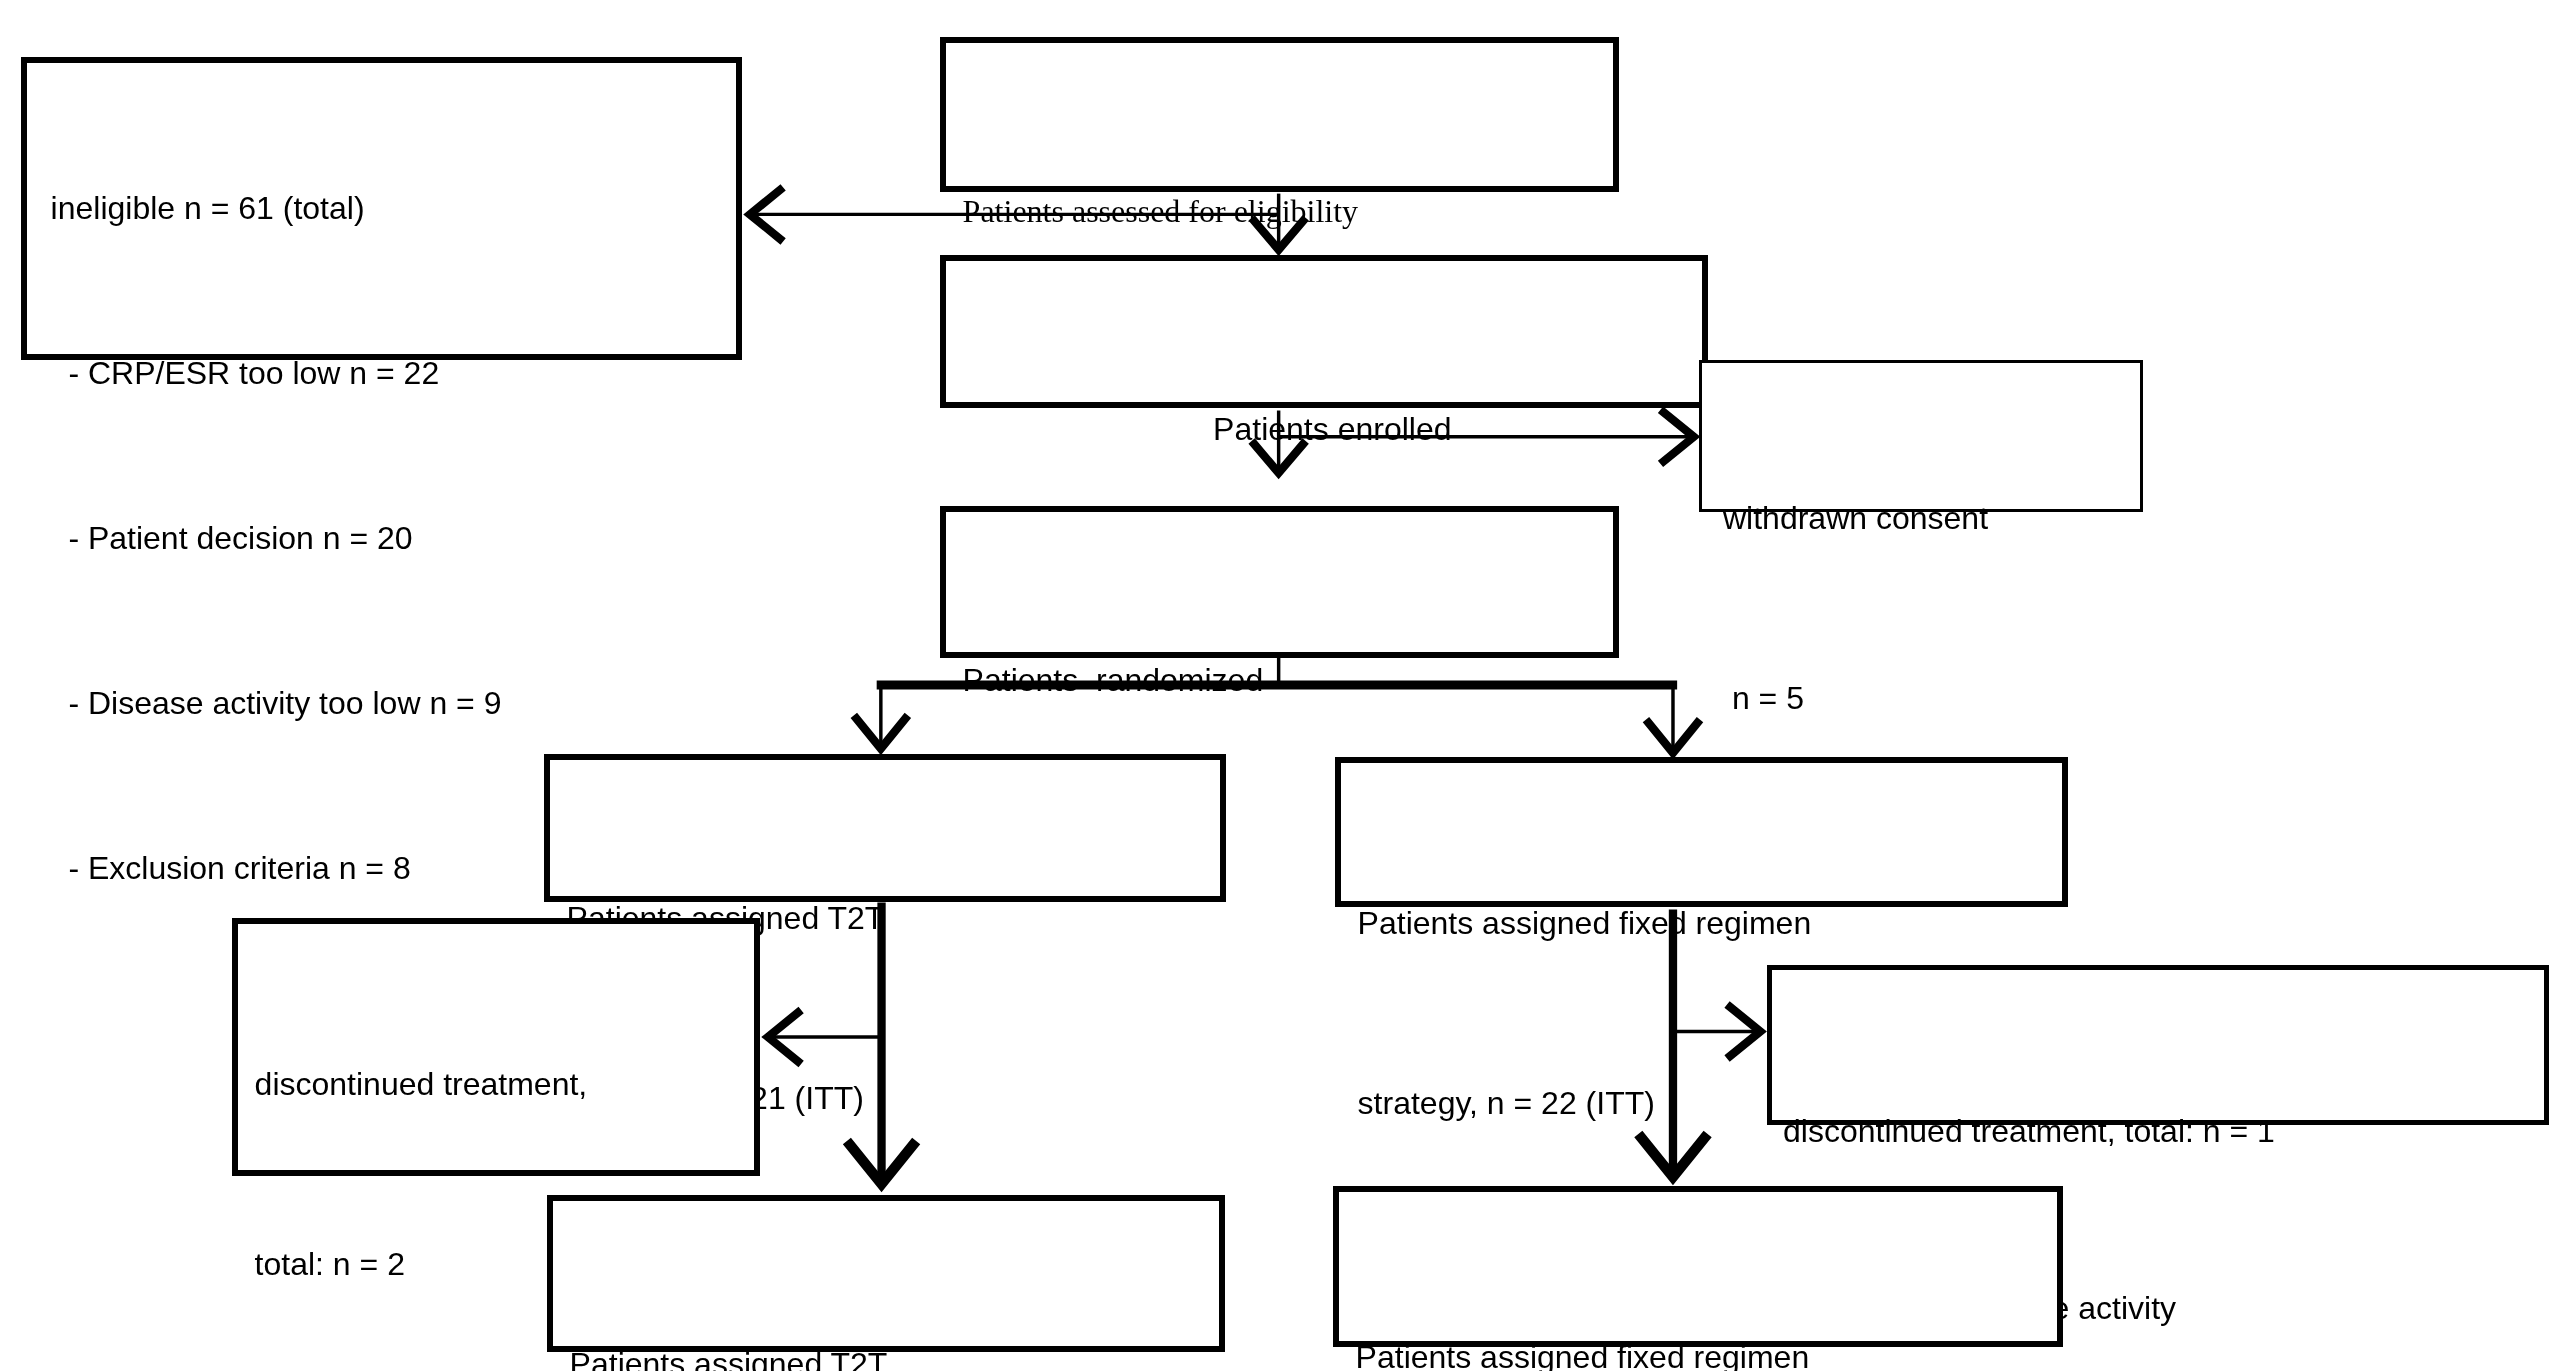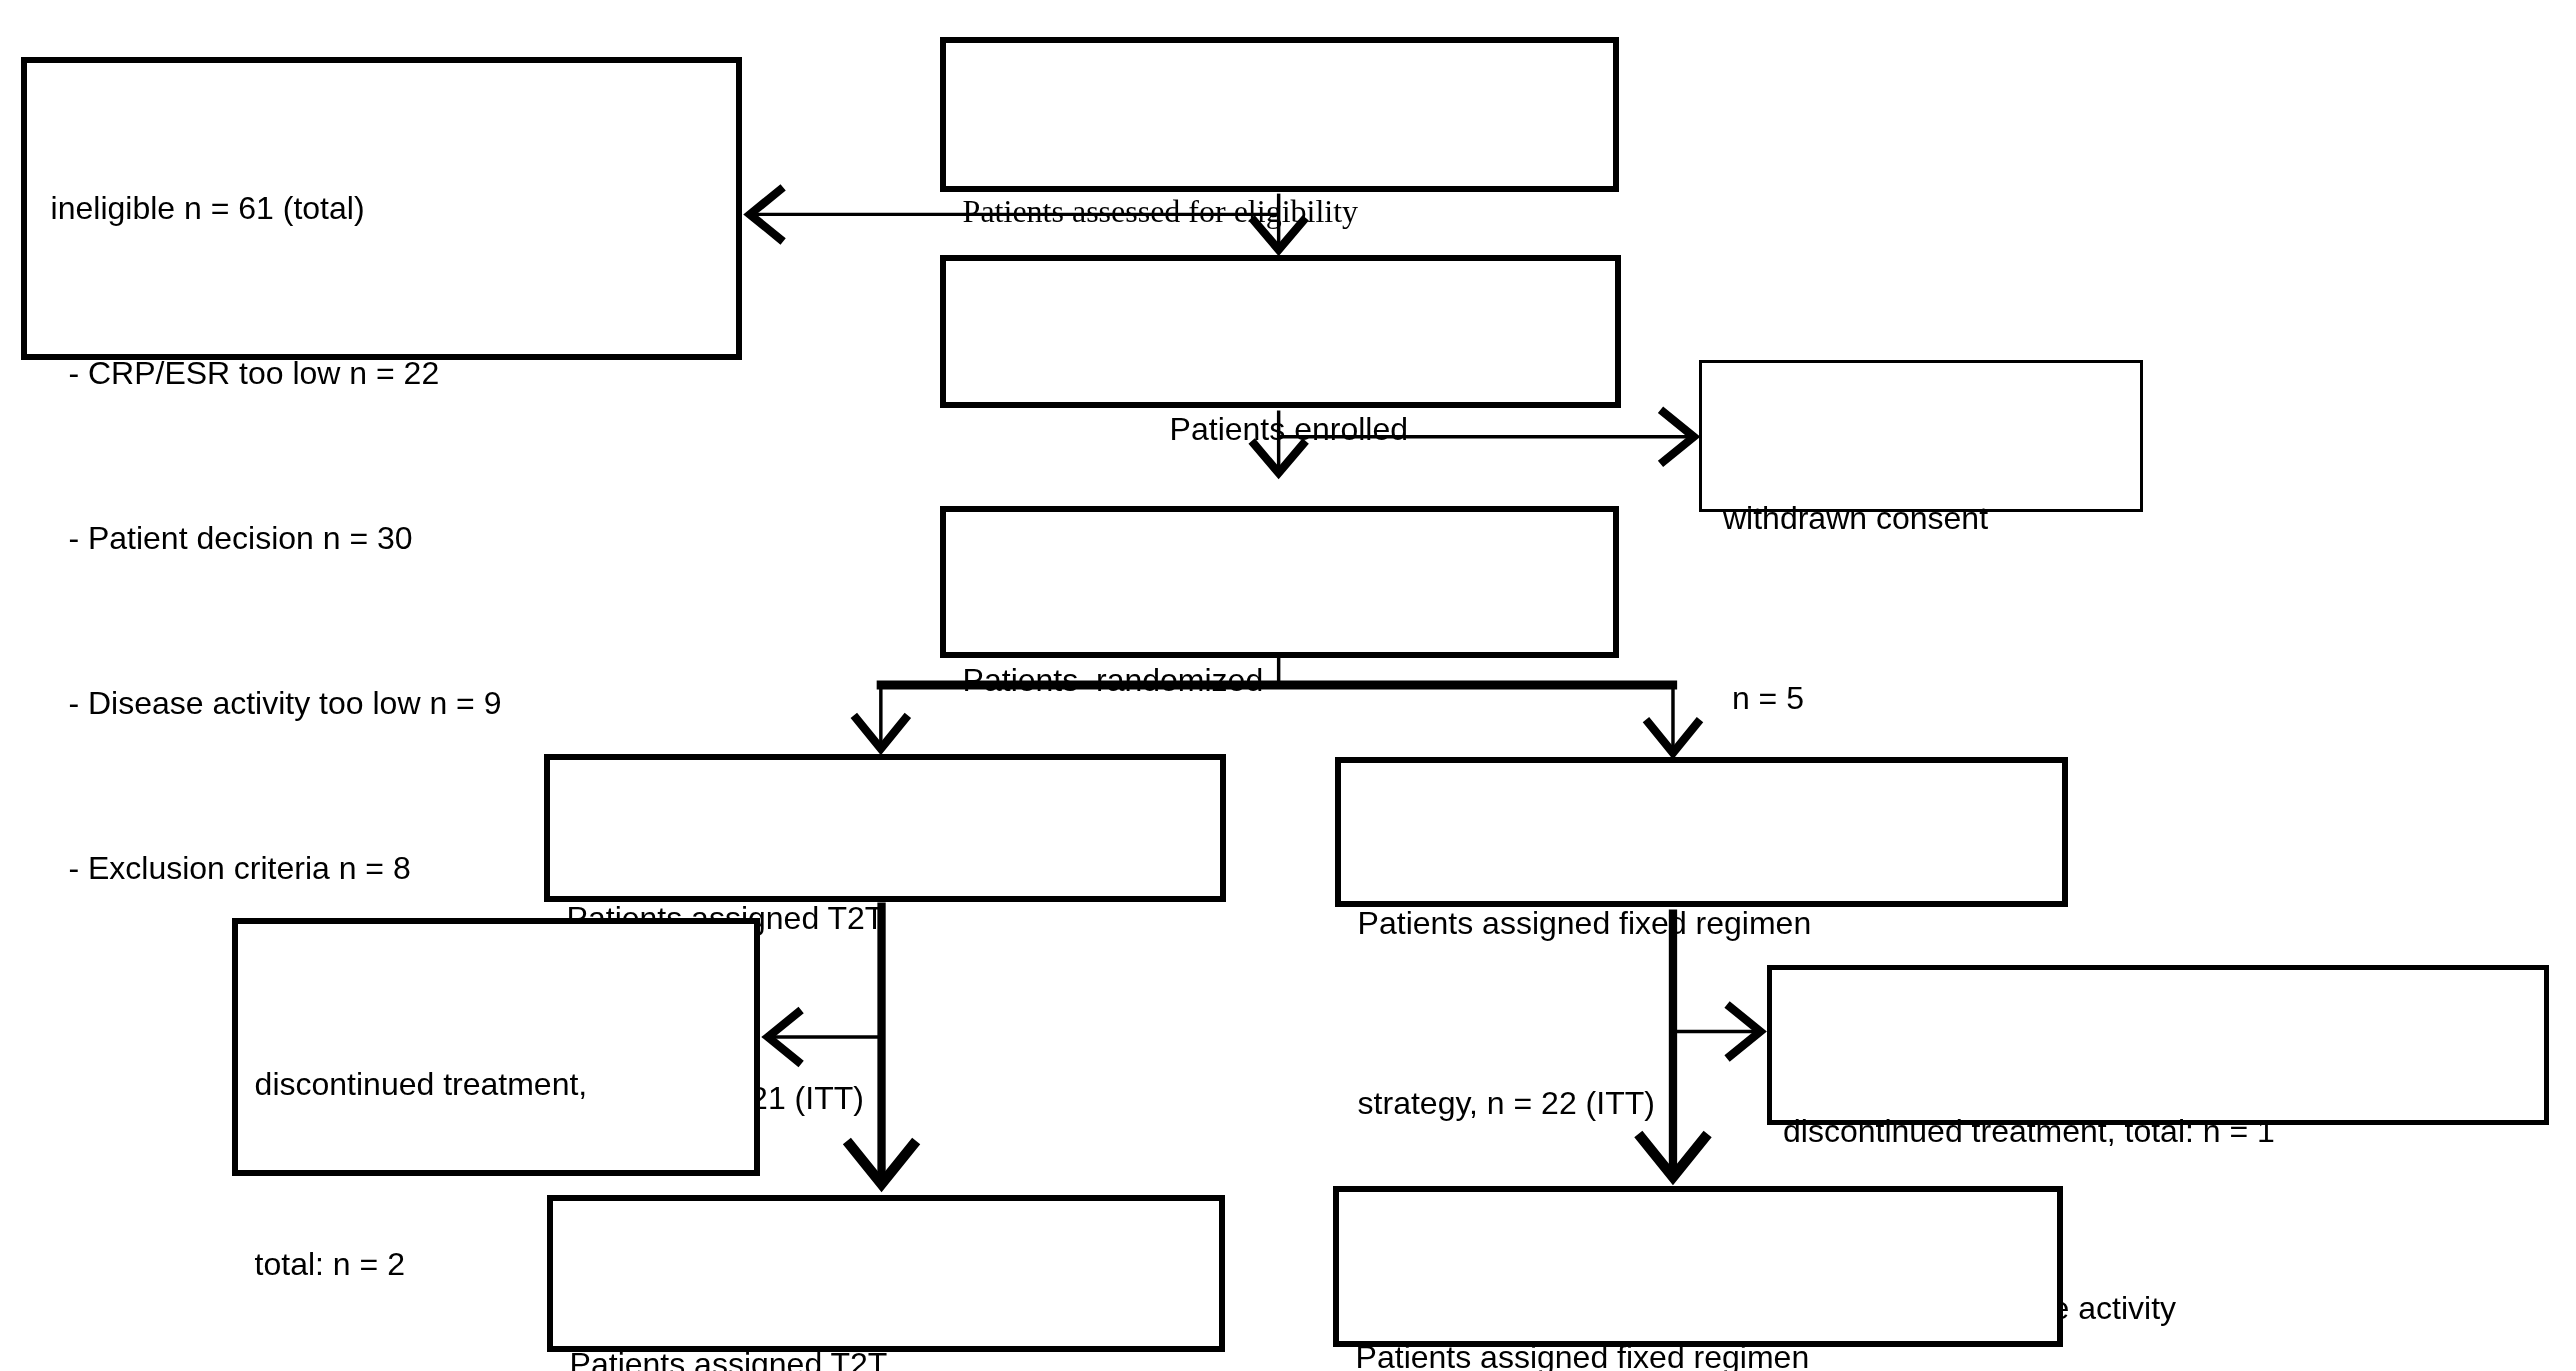--- a/index.html
+++ b/index.html
@@ -78,26 +78,26 @@
   </svg>
 
   <div class="box" style="left:940px; top:37px; width:679px; height:155px; padding:18px 0 0 16.6px;font-family:Liberation Serif, serif;">
     <div class="tline">Patients assessed for eligibility</div>
     <div class="tline">n = 107</div>
   </div>
 
   <div class="box" style="left:21px; top:57px; width:721px; height:303px; padding:8.3px 0 0 23.6px; line-height:55px;">
     <div class="tline">ineligible n = 61 (total)</div>
     <div class="tline">  - CRP/ESR too low n = 22</div>
-    <div class="tline">  - Patient decision n = 30</div>
+    <div class="tline">  - Patient decision n = 20</div>
     <div class="tline">  - Disease activity too low n = 9</div>
     <div class="tline">  - Exclusion criteria n = 8</div>
   </div>
 
-  <div class="box" style="left:940px; top:255px; width:681px; height:153px; padding:18px 0 0 16.6px;text-align:center;">
+  <div class="box" style="left:940px; top:255px; width:768px; height:153px; padding:18px 0 0 16.6px;text-align:center;">
     <div class="tline">Patients enrolled</div>
     <div class="tline">n = 45</div>
   </div>
 
   <div class="box" style="left:1699px; top:360px; width:444px; height:152px; border-width:3.5px; padding:5px 0 0 21px;">
     <div class="tline">withdrawn consent</div>
     <div class="tline"> n = 5</div>
   </div>
 
   <div class="box" style="left:940px; top:506px; width:679px; height:152px; padding:18px 0 0 16.6px;">

